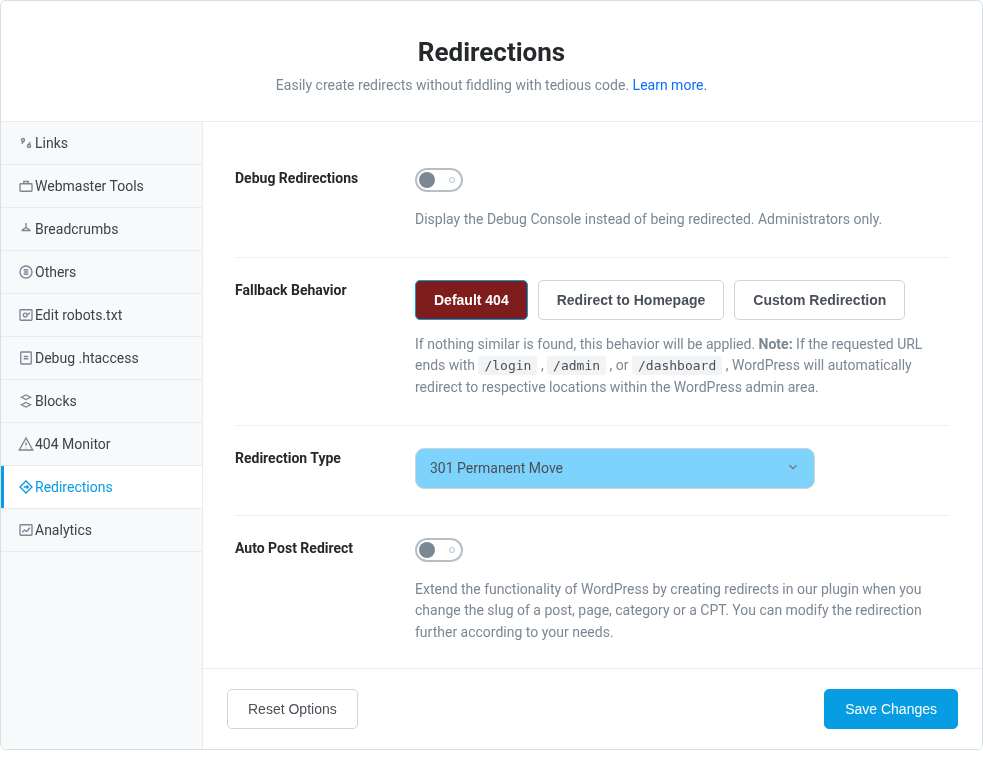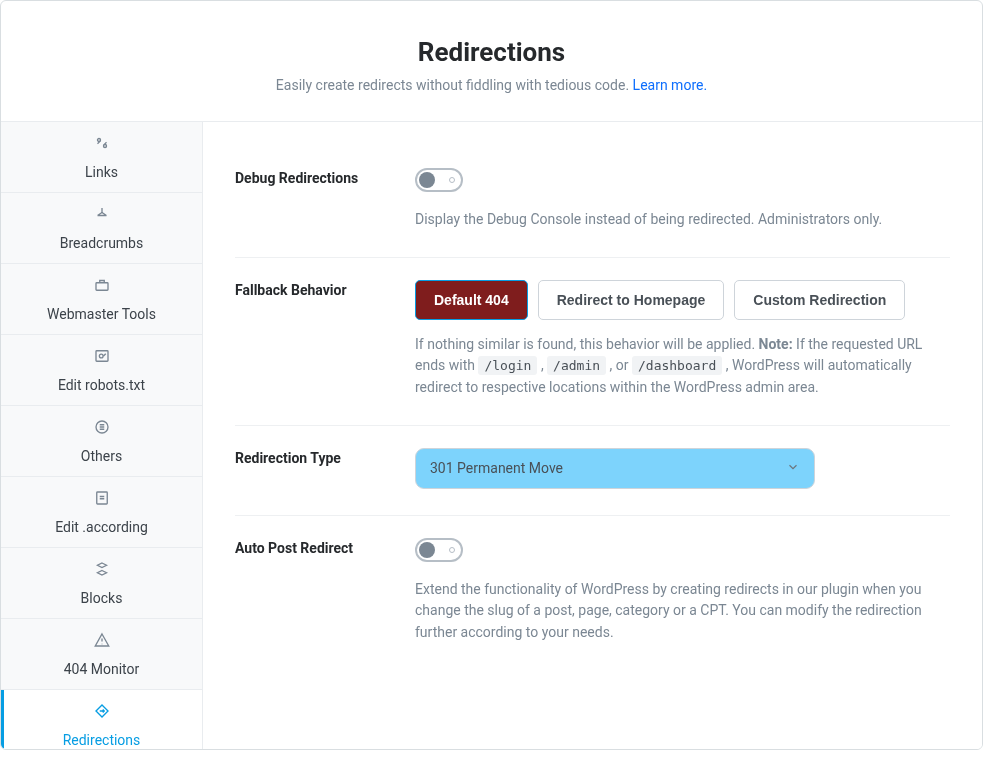--- a/index.html
+++ b/index.html
@@ -4,21 +4,21 @@
   <style>
     * { box-sizing: border-box; margin: 0; padding: 0; }
     body { font-family: -apple-system, BlinkMacSystemFont, "Segoe UI", Roboto, Arial, sans-serif; background: #fff; color: #26292c; font-size: 14px; }
     .frame { width: 983px; height: 750px; border: 1px solid #d9dee1; border-radius: 6px; overflow: hidden; display: flex; flex-direction: column; margin: 0; }
     .header { padding: 36px 20px 28px; text-align: center; border-bottom: 1px solid #e9ecef; }
     .header h1 { font-size: 26px; font-weight: 700; color: #26292c; margin-bottom: 10px; }
     .header p { font-size: 14px; color: #7b8793; }
     .header a { color: #0d6efd; text-decoration: none; margin-top: 44px; }
     .body { flex: 1; display: flex; min-height: 0; }
     .sidebar { width: 202px; background: #f8f9fa; border-right: 1px solid #e9ecef; }
-    .sidebar-item { display: flex; align-items: center; gap: 12px; padding: 12px 16px; border-bottom: 1px solid #e9ecef; cursor: pointer; color: #3c434a; font-size: 14px; flex-direction: column; }
+    .sidebar-item { display: flex; align-items: center; padding: 12px 16px; border-bottom: 1px solid #e9ecef; cursor: pointer; color: #3c434a; font-size: 14px; }
     .sidebar-item.active { background: #fff; color: #069de3; position: relative; }
     .sidebar-item.active::before { content: ""; position: absolute; left: 0; top: 0; bottom: 0; width: 3px; background: #069de3; }
     .sidebar-item .icon { width: 18px; height: 18px; display: flex; align-items: center; justify-content: center; color: #7b8793; flex-shrink: 0; }
     .sidebar-item.active .icon { color: #069de3; }
     .content { flex: 1; display: flex; flex-direction: column; background: #fff; }
     .settings { flex: 1; padding: 24px 32px 12px; overflow: auto; }
     .setting-row { display: flex; padding: 22px 0 26px; border-bottom: 1px solid #eef0f2; }
     .setting-row:last-child { border-bottom: none; }
     .setting-label { width: 180px; flex-shrink: 0; font-weight: 700; font-size: 14px; color: #26292c; padding-top: 2px; }
     .setting-control { flex: 1; }
@@ -55,61 +55,61 @@
               <circle cx="8" cy="8" r="2"></circle>
               <circle cx="16" cy="16" r="2"></circle>
               <path d="M9.5 9.5 L6 13 M14.5 14.5 L18 11"></path>
             </svg>
           </span>
         <span>Links</span>
       </div>
       <div class="sidebar-item">
         <span class="icon">
             <svg width="18" height="18" viewBox="0 0 24 24" fill="none" stroke="currentColor" stroke-width="1.8">
+              <rect x="4" y="9" width="16" height="10" rx="1"></rect>
+              <path d="M9 9 L9 6 L15 6 L15 9"></path>
+            </svg>
+          </span>
+        <span>Webmaster Tools</span>
+      </div>
+      <div class="sidebar-item">
+        <span class="icon">
+            <svg width="18" height="18" viewBox="0 0 24 24" fill="none" stroke="currentColor" stroke-width="1.8">
               <path d="M12 4 L12 10 M6 14 L18 14 M12 10 L6 14 M12 10 L18 14"></path>
             </svg>
           </span>
         <span>Breadcrumbs</span>
       </div>
       <div class="sidebar-item">
         <span class="icon">
             <svg width="18" height="18" viewBox="0 0 24 24" fill="none" stroke="currentColor" stroke-width="1.8">
-              <rect x="4" y="9" width="16" height="10" rx="1"></rect>
-              <path d="M9 9 L9 6 L15 6 L15 9"></path>
+              <circle cx="12" cy="12" r="8"></circle>
+              <path d="M9 9 L15 9 M9 12 L15 12 M9 15 L15 15"></path>
             </svg>
           </span>
-        <span>Webmaster Tools</span>
+        <span>Others</span>
       </div>
       <div class="sidebar-item">
         <span class="icon">
             <svg width="18" height="18" viewBox="0 0 24 24" fill="none" stroke="currentColor" stroke-width="1.8">
               <rect x="4" y="5" width="16" height="14" rx="1"></rect>
               <circle cx="11" cy="12" r="2.5"></circle>
               <path d="M14 12 L17 9"></path>
             </svg>
           </span>
         <span>Edit robots.txt</span>
       </div>
       <div class="sidebar-item">
         <span class="icon">
             <svg width="18" height="18" viewBox="0 0 24 24" fill="none" stroke="currentColor" stroke-width="1.8">
-              <circle cx="12" cy="12" r="8"></circle>
-              <path d="M9 9 L15 9 M9 12 L15 12 M9 15 L15 15"></path>
-            </svg>
-          </span>
-        <span>Others</span>
-      </div>
-      <div class="sidebar-item">
-        <span class="icon">
-            <svg width="18" height="18" viewBox="0 0 24 24" fill="none" stroke="currentColor" stroke-width="1.8">
               <rect x="5" y="4" width="14" height="16" rx="1"></rect>
               <path d="M9 10 L15 10 M9 13 L15 13"></path>
             </svg>
           </span>
-        <span>Edit .according</span>
+        <span>Debug .htaccess</span>
       </div>
       <div class="sidebar-item">
         <span class="icon">
             <svg width="18" height="18" viewBox="0 0 24 24" fill="none" stroke="currentColor" stroke-width="1.8">
               <path d="M12 4 L18 7 L12 10 L6 7 Z M12 14 L18 17 L12 20 L6 17 Z"></path>
             </svg>
           </span>
         <span>Blocks</span>
       </div>
       <div class="sidebar-item">
@@ -173,15 +173,19 @@
           </div>
         </div>
         <div class="setting-row">
           <div class="setting-label">Auto Post Redirect</div>
           <div class="setting-control">
             <div class="toggle"><div class="knob"></div><div class="dot"></div></div>
             <div class="help">Extend the functionality of WordPress by creating redirects in our plugin when you change the slug of a post, page, category or a CPT. You can modify the redirection further according to your needs.</div>
           </div>
         </div>
       </div>
+      <div class="footer">
+        <button class="btn btn-default">Reset Options</button>
+        <button class="btn btn-primary">Save Changes</button>
+      </div>
     </div>
   </div>
 </div>
 
 </body></html>

